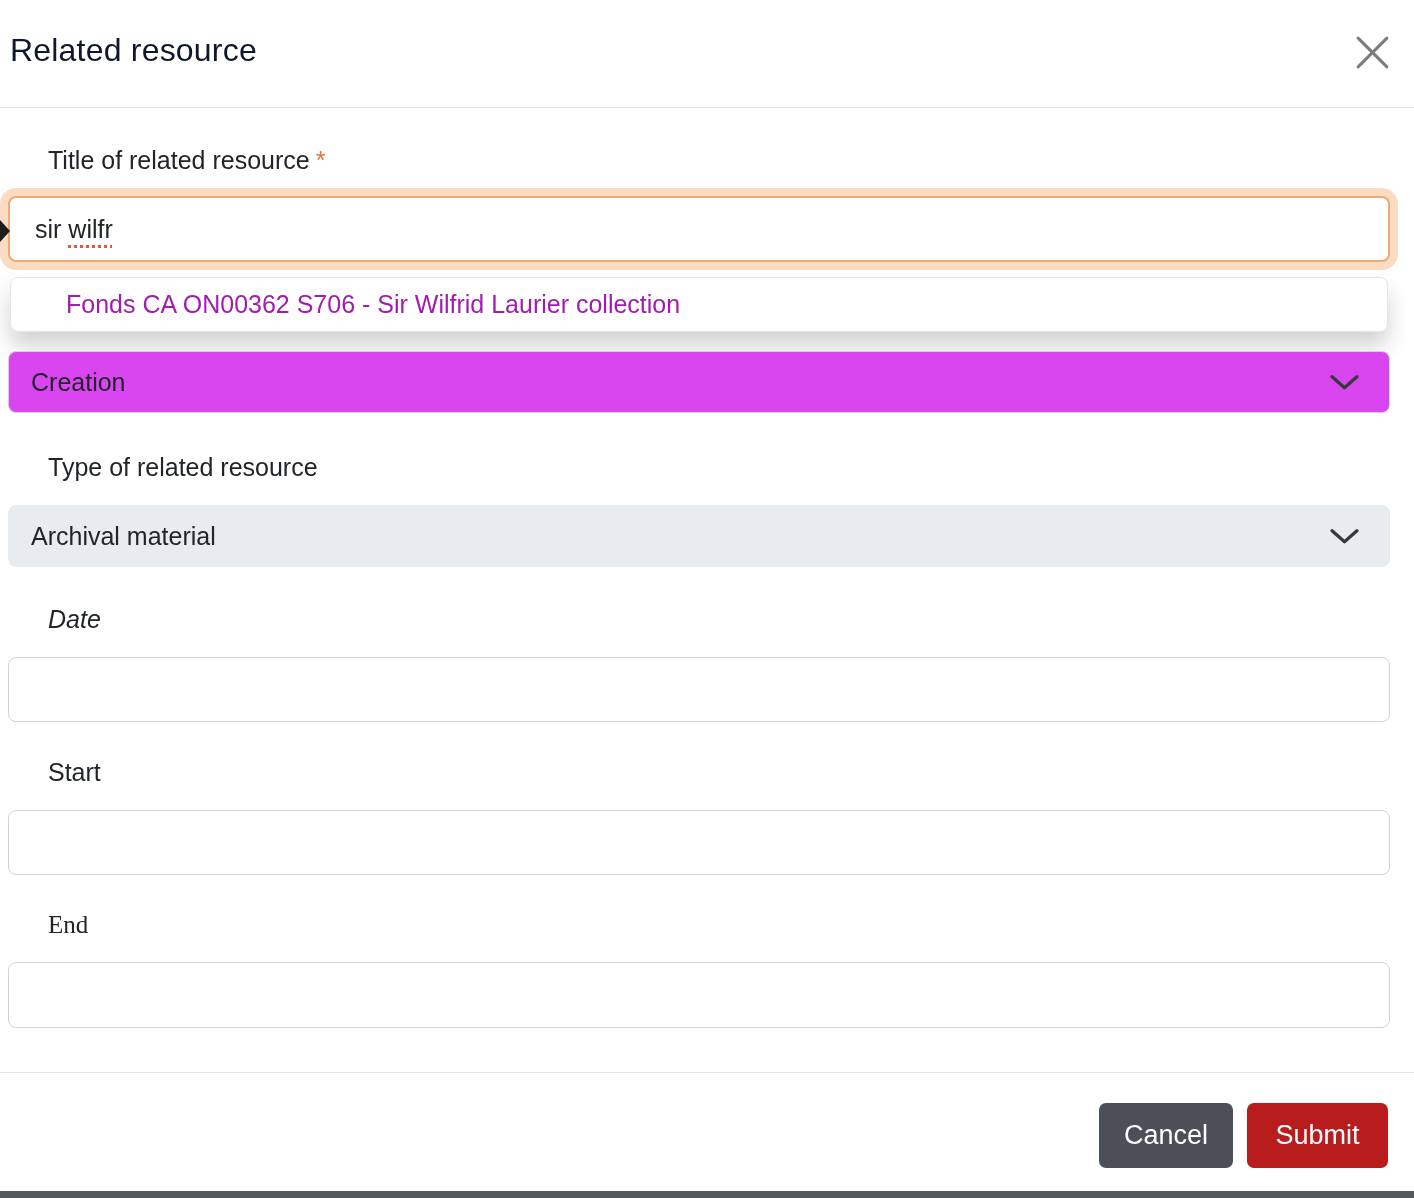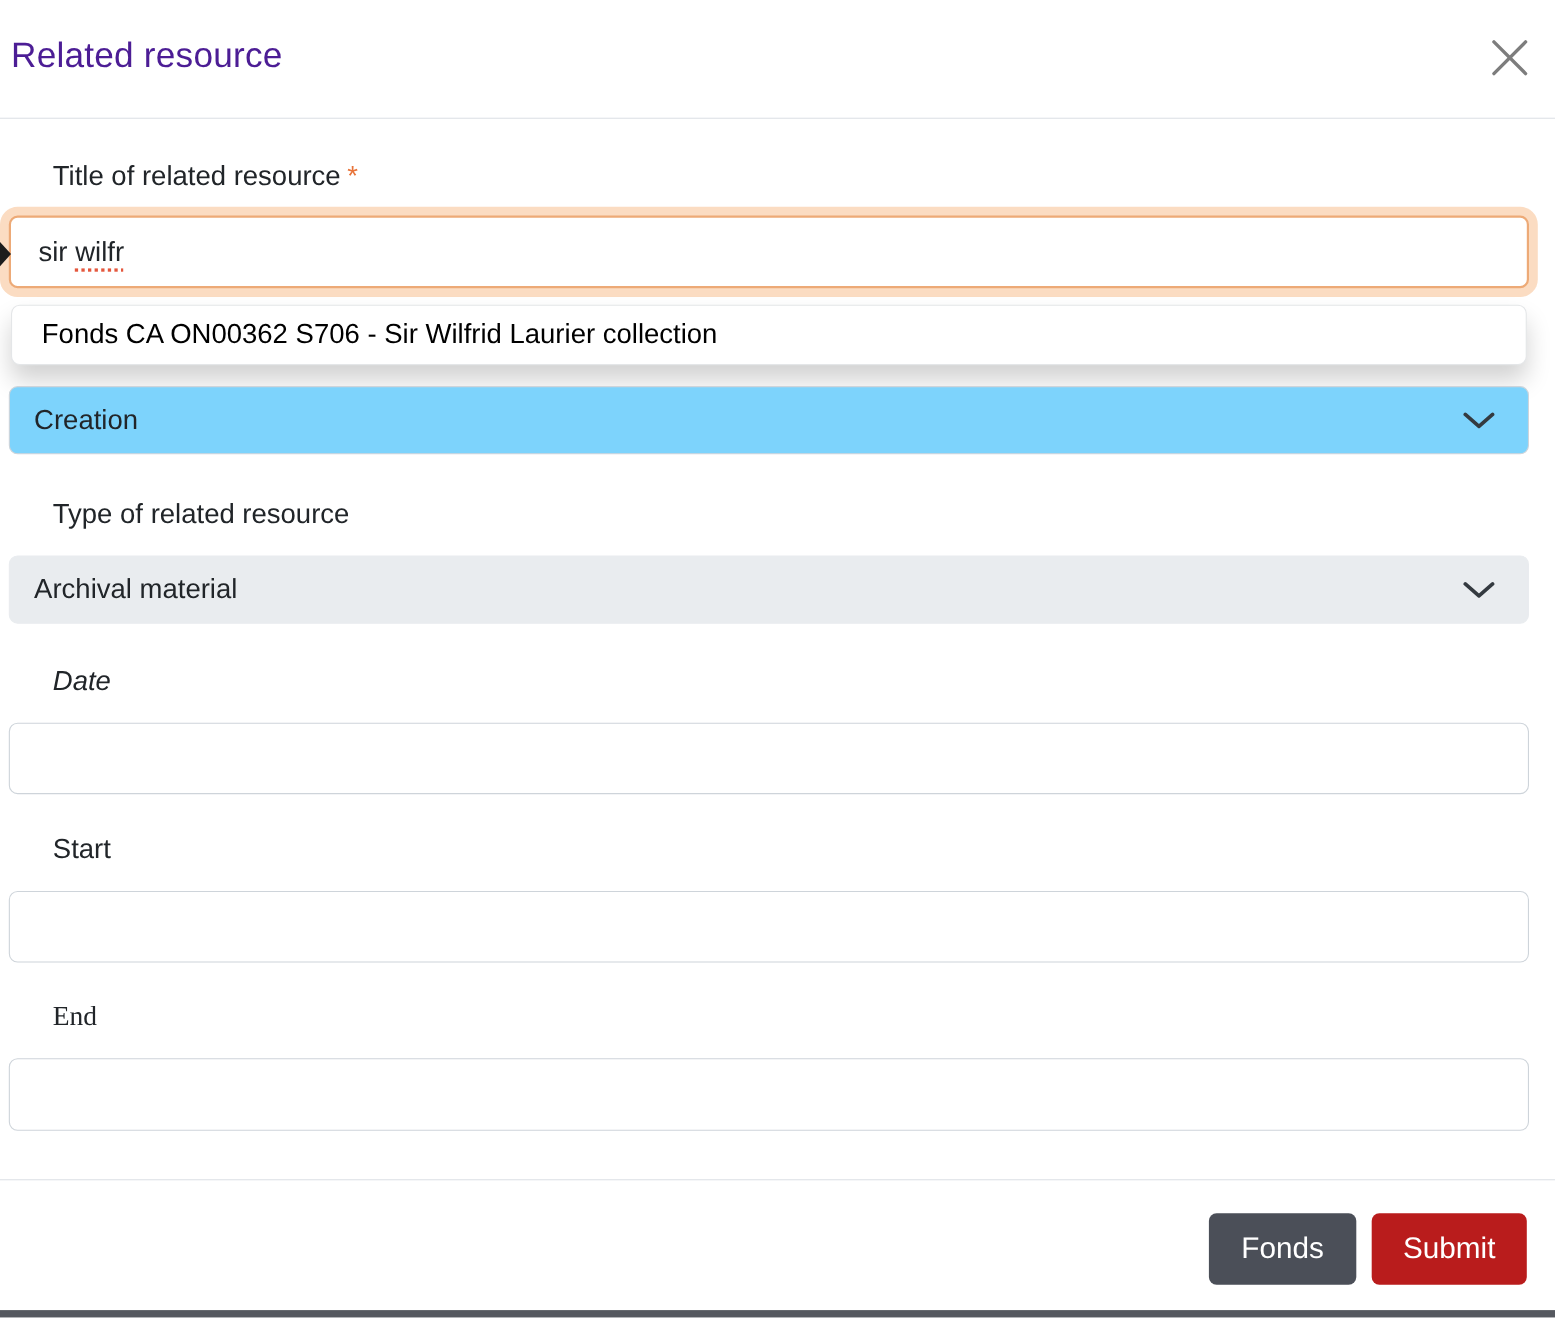--- a/index.html
+++ b/index.html
@@ -13,21 +13,21 @@
     background: #ffffff;
     overflow: hidden;
   }
 
   
   .dialog-title {
     position: absolute;
     left: 10px; top: 32px;
     font-size: 32px;
     font-weight: 400;
-    color: #4c1d95;
+    color: #0f172a;
     letter-spacing: 0.2px;
   }
   .close-btn {
     position: absolute;
     right: 22px; top: 34px;
     width: 40px; height: 40px;
     background: transparent;
     border: none;
     cursor: pointer;
     display: flex; align-items: center; justify-content: center;
@@ -87,37 +87,38 @@
     background: #ffffff;
     border: 1px solid #e4e6e8;
     border-radius: 8px;
     box-shadow: 0 14px 22px rgba(0,0,0,0.18);
   }
   .autocomplete-item {
     height: 53px;
     display: flex; align-items: center;
     padding-left: 27px;
     font-size: 25px;
-    color: #000000;
-    border-radius: 8px;
-    cursor: pointer;
+    color: #a21caf;
+    border-radius: 8px;
+    cursor: pointer;
+    margin-left: 28px;
   }
 
   
   .select {
     position: absolute;
     left: 8px;
     width: 1382px;
     border-radius: 8px;
     display: flex; align-items: center;
     padding: 0 30px 0 22px;
     font-size: 25px;
     cursor: pointer;
   }
-  .select-white { background: #7dd3fc; border: 1px solid #ced4da; }
+  .select-white { background: #d946ef; border: 1px solid #ced4da; }
   .select-gray  { background: #e9ecef; border: 1px solid #e9ecef; justify-content: flex-end; }
   .select .chevron { margin-left: auto; display: flex; align-items: center; }
 
   
   .text-input {
     position: absolute;
     left: 8px;
     width: 1382px;
     background: #ffffff;
     border: 1px solid #ced4da;
@@ -208,17 +209,17 @@
   <div class="field-label" style="top:605px;font-style:italic;">Date</div>
   <input class="text-input" style="top: 657px; height: 65px;" value="">
 
   <div class="field-label" style="top:758px;text-align:center;">Start</div>
   <input class="text-input" style="top: 810px; height: 65px;" value="">
 
   <div class="field-label" style="top:911px;font-family:Liberation Serif, serif;">End</div>
   <input class="text-input" style="top: 962px; height: 66px;" value="">
 
   <div class="footer-divider"></div>
-  <button class="btn btn-cancel">Fonds</button>
+  <button class="btn btn-cancel">Cancel</button>
   <button class="btn btn-submit">Submit</button>
 
   <div class="bottom-strip"></div>
 </div>
 
 </body></html>

